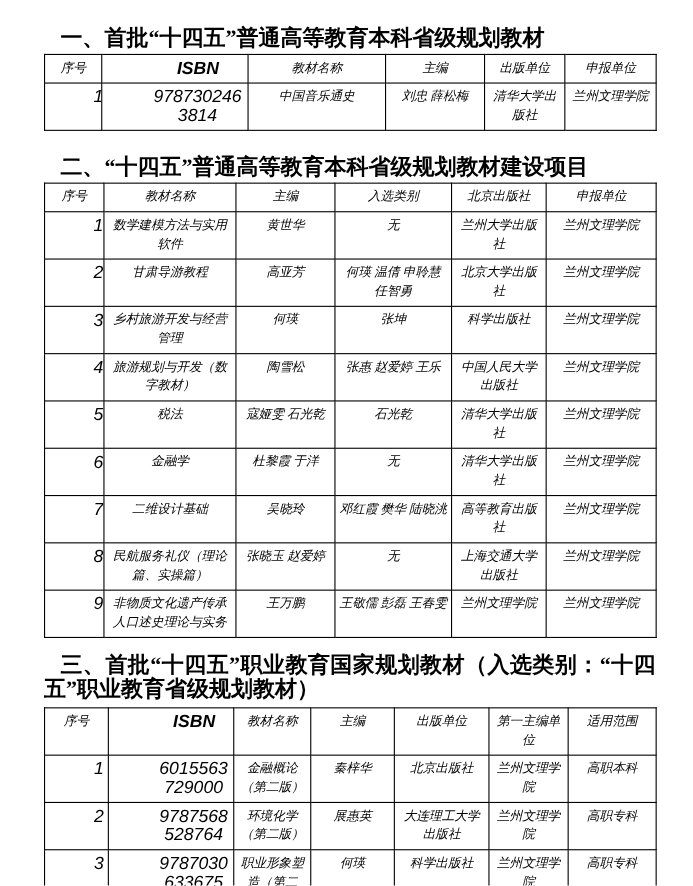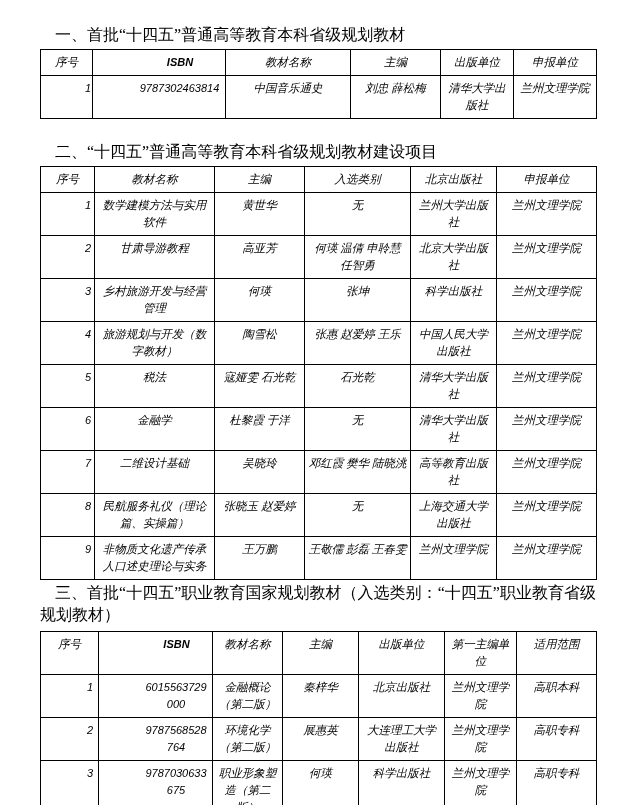--- a/index.html
+++ b/index.html
@@ -5,50 +5,50 @@
   * { margin:0; padding:0; box-sizing:border-box; }
   html,body { background:#ffffff; }
   body {
     width:630px; height:805px;
     padding:24px 34px 8px 40px;
     font-family:"Liberation Serif","DejaVu Serif",serif;
     color:#000;
     overflow:hidden;
   }
   .sec-title {
-    font-size:16px;
-    font-weight:normal;
+    font-size:20px;
+    font-weight:bold;
     line-height:22px;
     text-indent:15px;
     text-align:justify;
     margin:0 0 3px 0;
   }
   .sec-title.mid { margin-top:22px; }
-  .sec-title.last { margin-top:2px; margin-bottom:5px; }
+  .sec-title.last { margin-top:14px; margin-bottom:5px; }
   table {
     border-collapse:collapse;
     table-layout:fixed;
     width:556px;
     font-style:italic;
   }
   th, td {
     border:1px solid #000;
     font-size:11.5px;
     line-height:17px;
     text-align:center;
     vertical-align:top;
     padding:4px 3px;
     font-weight:normal;
     overflow:hidden;
     word-break:break-word;
   }
   th { padding:4px 2px; }
   .num {
     font-family:"Liberation Sans","DejaVu Sans",sans-serif;
-    font-size:11px;
+    font-size:16px;
     letter-spacing:0;
     padding-left:44px;
   }
   th.num { font-weight:bold; }
   tbody td.mh2 { height:42px; }
 </style>
 </head>
 <body>
 
 <p class="sec-title">一、首批“十四五”普通高等教育本科省级规划教材</p>

